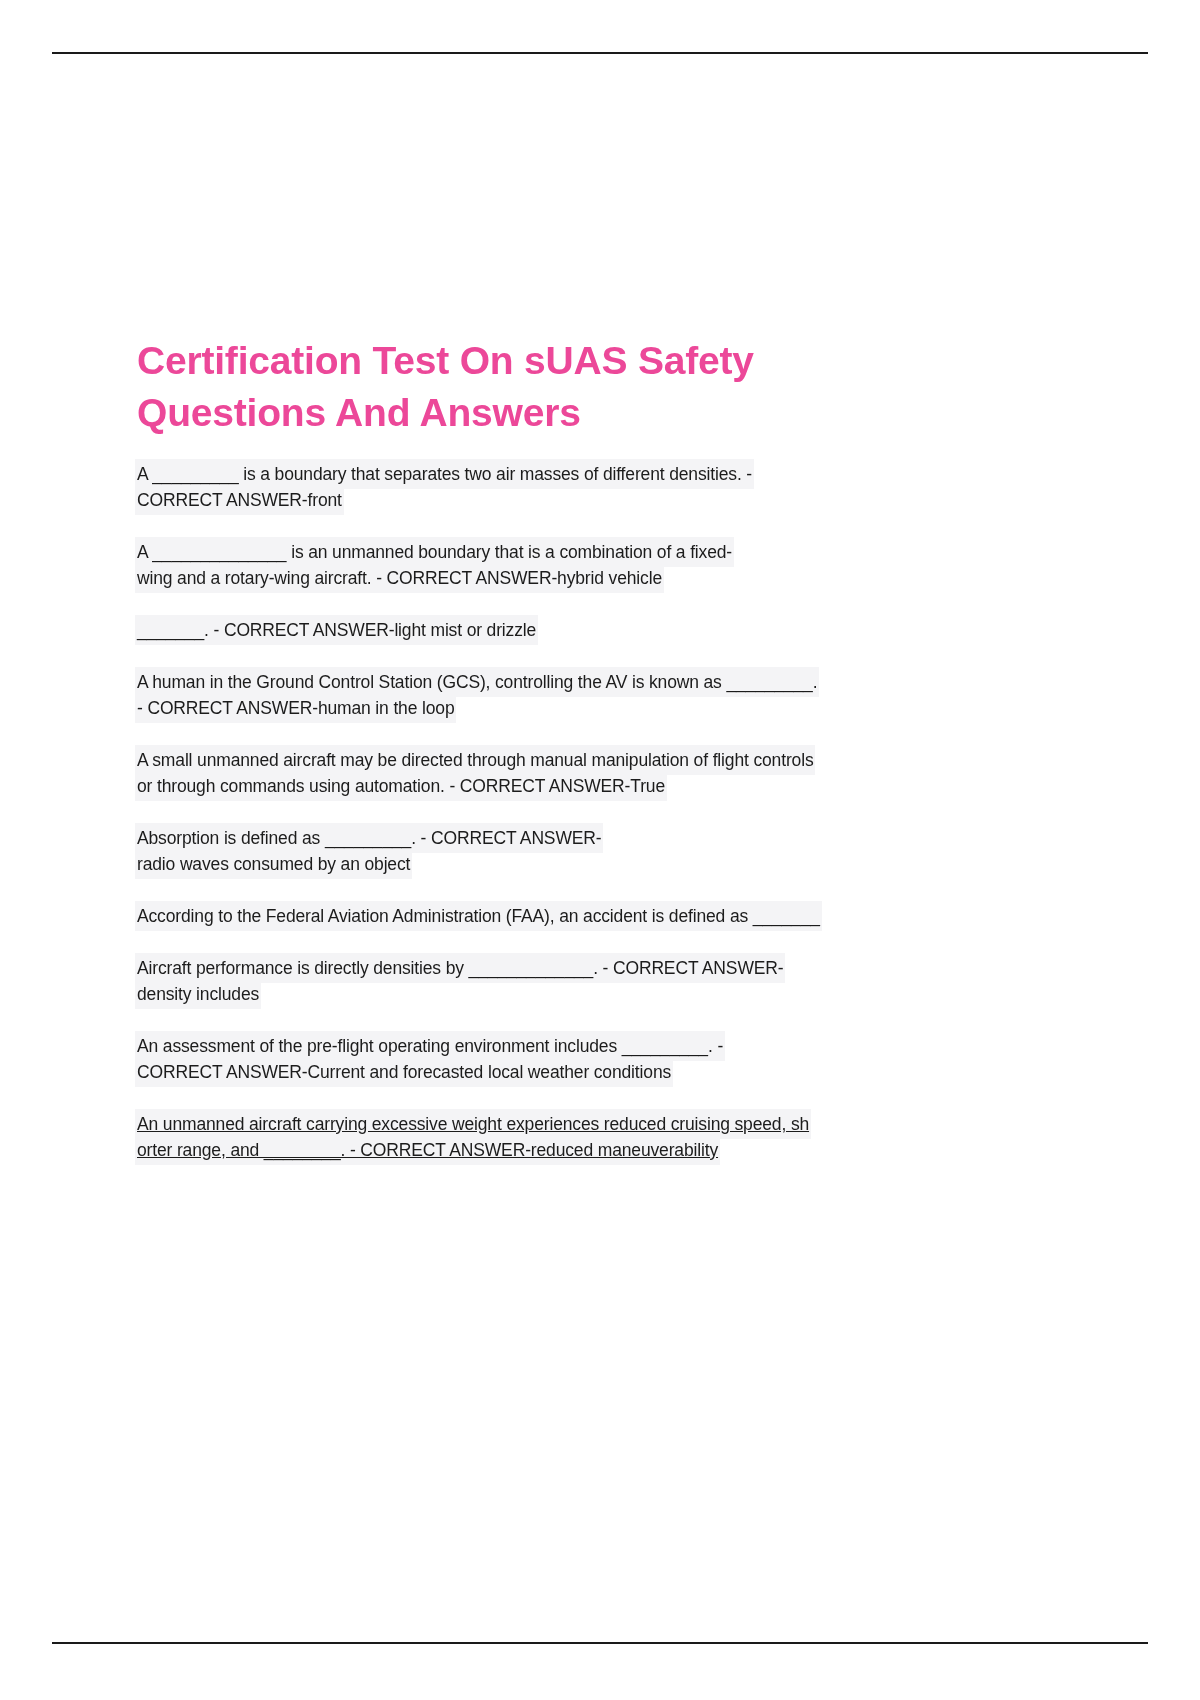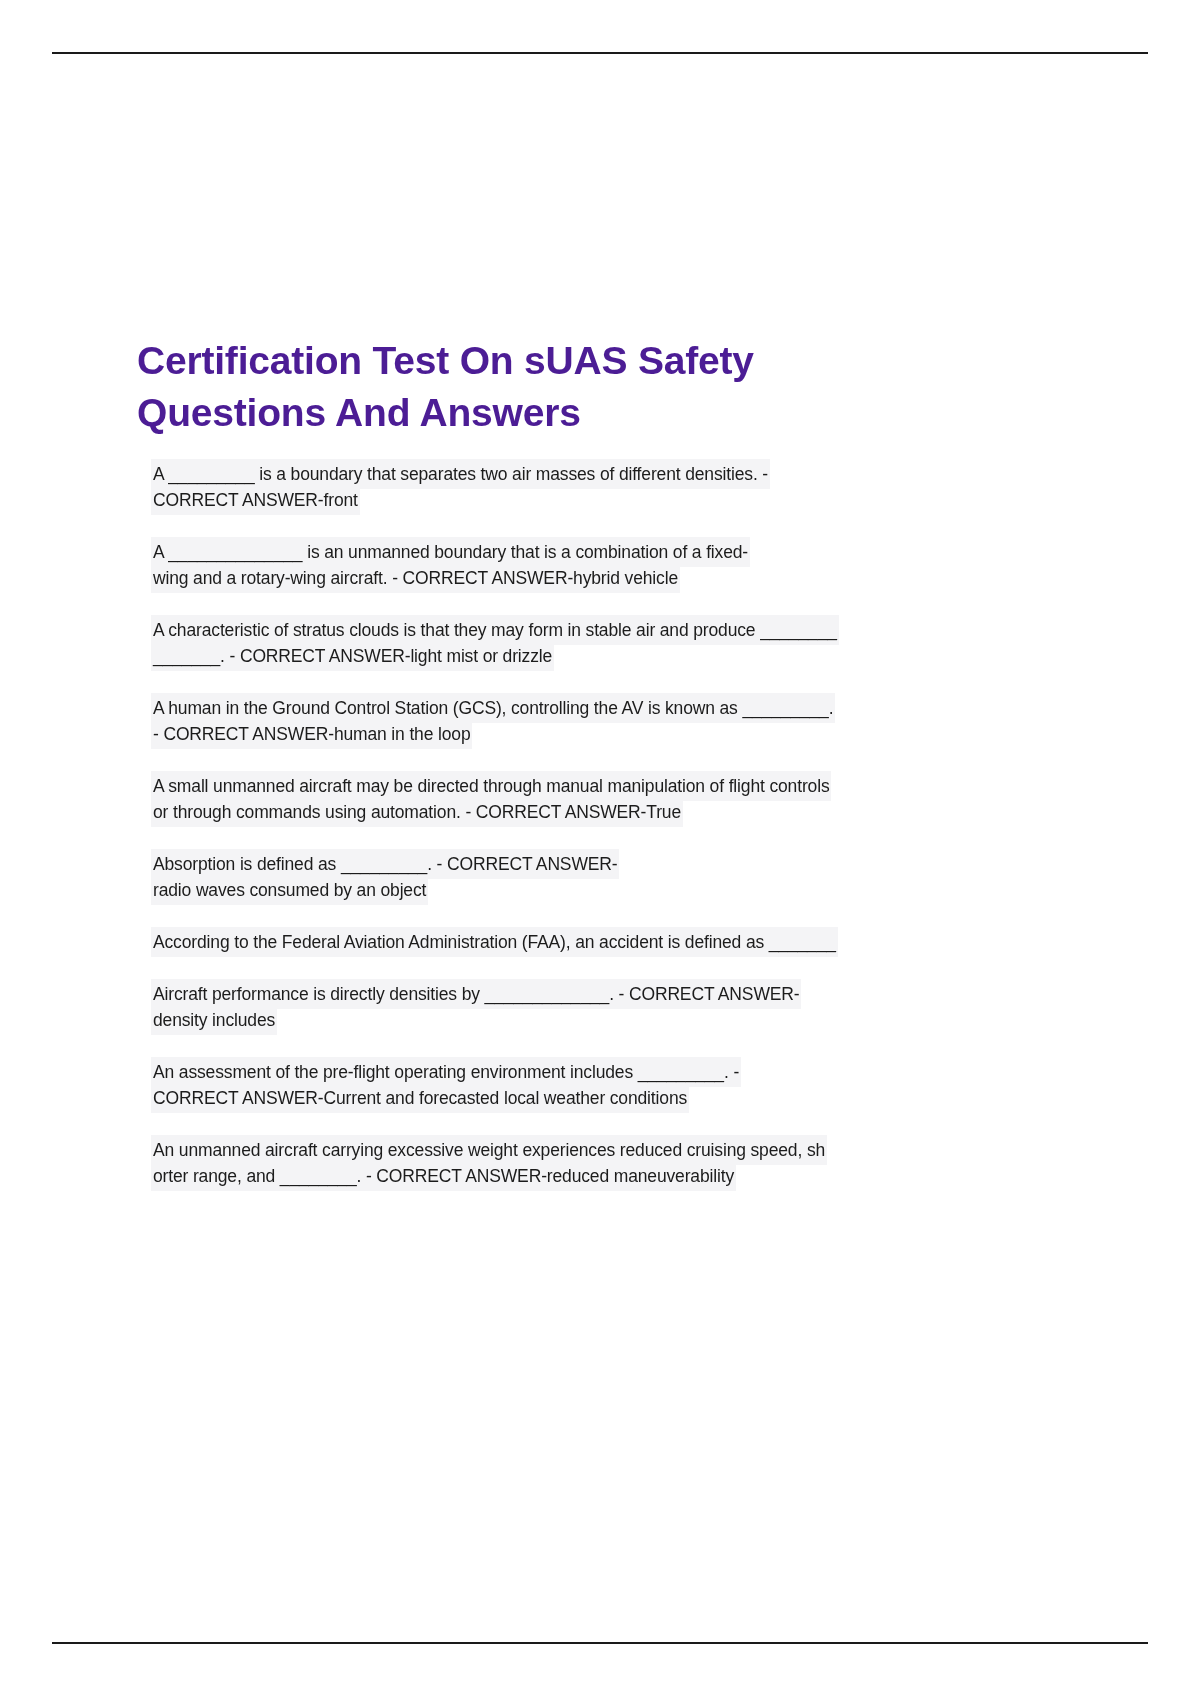--- a/index.html
+++ b/index.html
@@ -36,43 +36,44 @@
     height: 0;
     border-top: 2px solid #1a1a1a;
   }
   .content {
     position: absolute;
     left: 137px;
     top: 335px;
     width: 900px;
   }
   .doc-title {
-    color: #4c1d95;
+    color: #ec4899;
     font-size: 39px;
     line-height: 52px;
     font-weight: bold;
     letter-spacing: -0.2px;
     margin: 0 0 22px 0;
     max-width: 760px;
   }
   .qa-list {
-    margin: 16px;
+    margin: 0;
     padding: 0;
     list-style: none;
   }
   .qa-item {
     font-size: 17.5px;
     line-height: 26px;
     color: #1c1c1c;
     margin-bottom: 26px;
     max-width: 872px;
     letter-spacing: -0.15px;
   }
   .qa-item:last-child {
     margin-bottom: 0;
+    text-decoration: underline;
   }
   .qa-item span.line {
     display: block;
     background: #f4f4f6;
     box-shadow: 0 0 0 2px #f4f4f6;
     width: fit-content;
     max-width: 872px;
   }
 </style>
 </head>
@@ -92,21 +93,20 @@
         <span class="line">A _________ is a boundary that separates two air masses of different densities. -</span>
         <span class="line">CORRECT  ANSWER-front</span>
       </div>
 
       <div class="qa-item">
         <span class="line">A ______________ is an unmanned boundary that is a combination of a fixed-</span>
         <span class="line">wing and a rotary-wing aircraft. - CORRECT  ANSWER-hybrid vehicle</span>
       </div>
 
       <div class="qa-item">
-        <span class="line">A characteristic of stratus clouds is that they may form in stable air and produce ________</span>
         <span class="line">_______. - CORRECT  ANSWER-light mist or drizzle</span>
       </div>
 
       <div class="qa-item">
         <span class="line">A human in the Ground Control Station (GCS), controlling the AV is known as _________.</span>
         <span class="line">- CORRECT  ANSWER-human in the loop</span>
       </div>
 
 
       <div class="qa-item">

